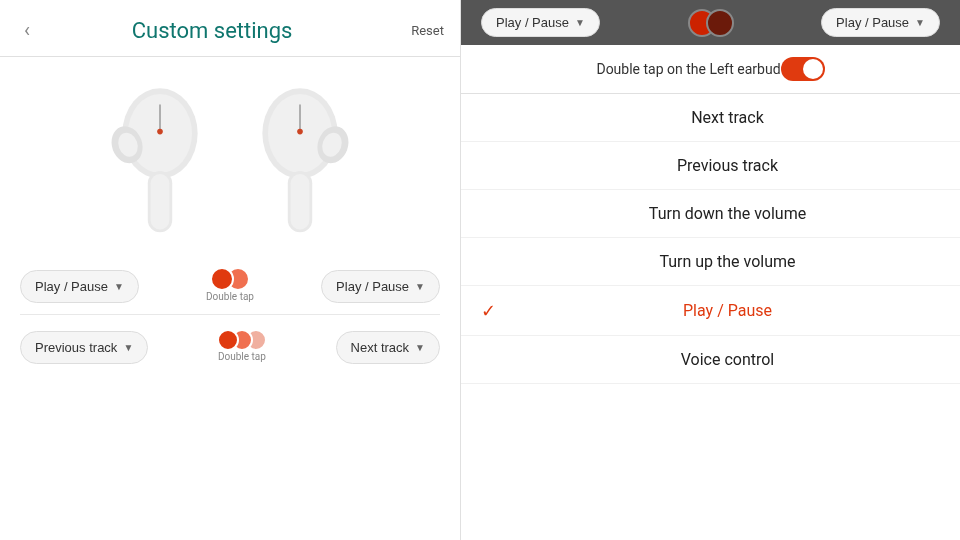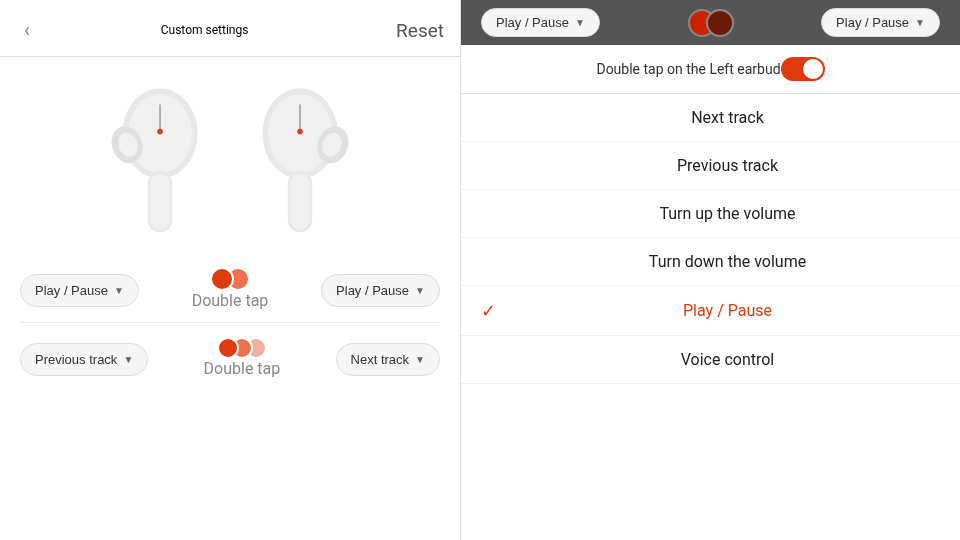--- a/index.html
+++ b/index.html
@@ -31,27 +31,27 @@
     }
 
     .header-back {
       color: #888;
       font-size: 20px;
       cursor: pointer;
       padding: 4px 8px;
     }
 
     .header-title {
-      font-size: 12px;
+      font-size: 22px;
       font-weight: 400;
-      color: #000000;
+      color: #0f766e;
     }
 
     .header-reset {
-      font-size: 19px;
+      font-size: 13px;
       color: #555;
       cursor: pointer;
       margin-left: 25px;
     }
 
     .earbuds-container {
       display: flex;
       justify-content: center;
       align-items: center;
       padding: 20px 0 10px 0;
@@ -72,21 +72,21 @@
     }
 
     .control-row {
       display: flex;
       align-items: center;
       justify-content: space-between;
       padding: 10px 0 4px 0;
     }
 
     .tap-label {
-      font-size: 16px;
+      font-size: 10px;
       color: #888;
       text-align: center;
       margin-bottom: 4px;
     }
 
     .tap-group {
       display: flex;
       flex-direction: column;
       align-items: center;
     }
@@ -423,25 +423,25 @@
   <div class="menu-item">
         <span class="no-check"></span>
         <span class="menu-item-text">Next track</span>
       </div>
       <div class="menu-item">
         <span class="no-check"></span>
         <span class="menu-item-text">Previous track</span>
       </div>
       <div class="menu-item">
         <span class="no-check"></span>
-        <span class="menu-item-text">Turn up the volume</span>
+        <span class="menu-item-text">Turn down the volume</span>
       </div>
       <div class="menu-item">
         <span class="no-check"></span>
-        <span class="menu-item-text">Turn down the volume</span>
+        <span class="menu-item-text">Turn up the volume</span>
       </div>
       <div class="menu-item">
         <span class="check-icon">✓</span>
         <span class="menu-item-text selected">Play / Pause</span>
       </div>
       <div class="menu-item">
         <span class="no-check"></span>
         <span class="menu-item-text">Voice control</span>
       </div>
     </div>

